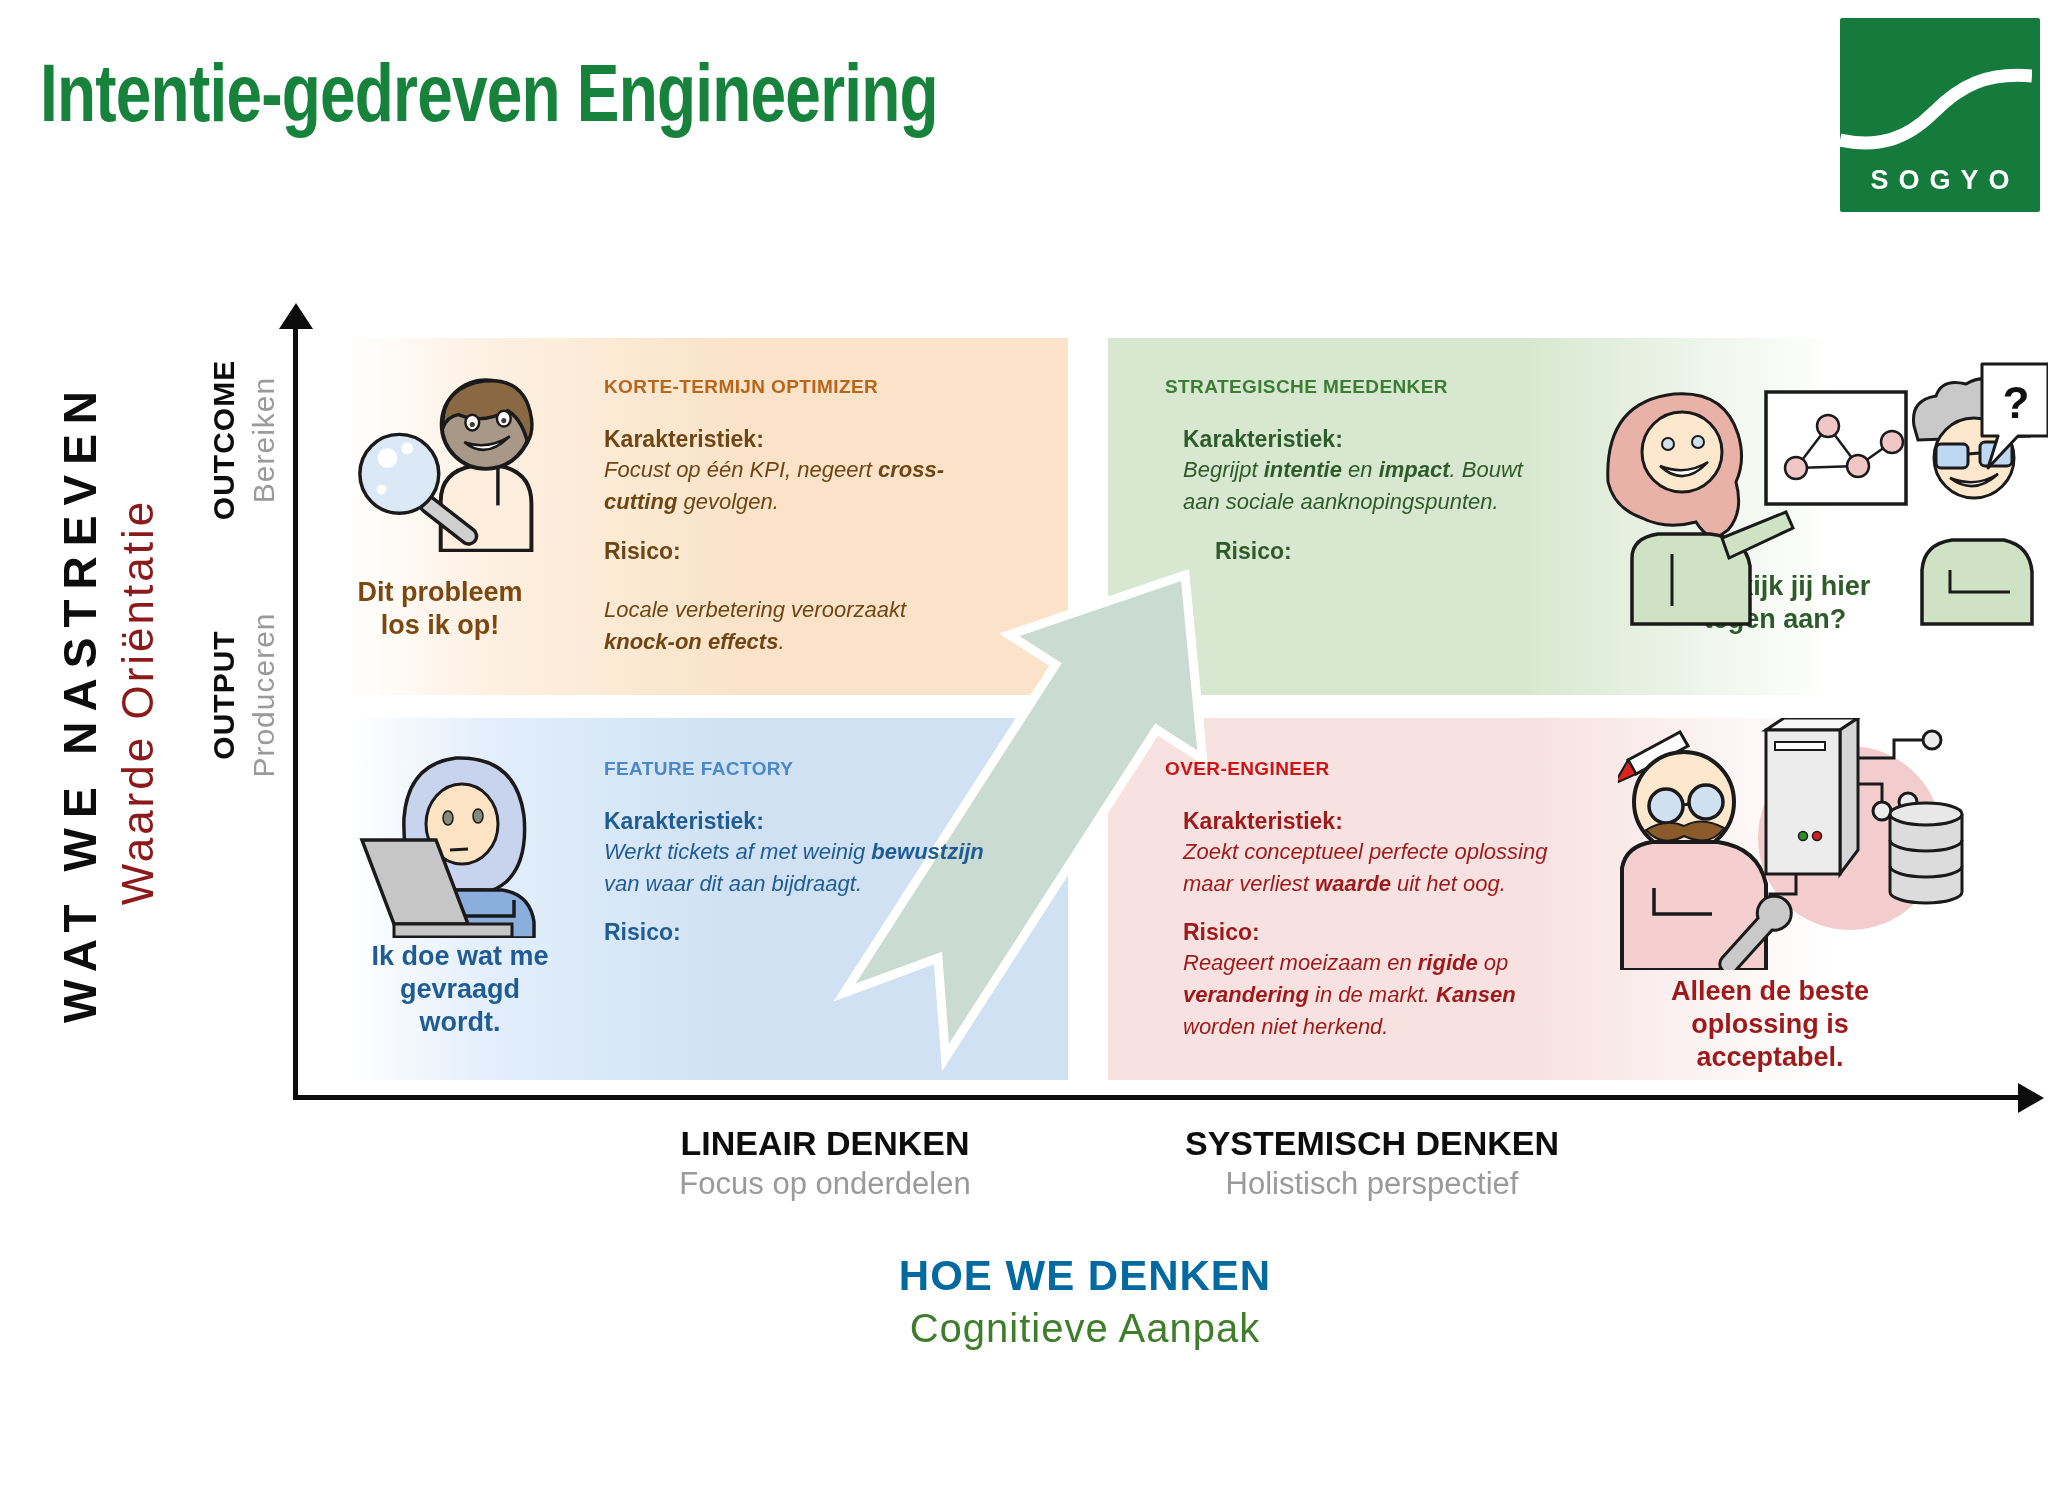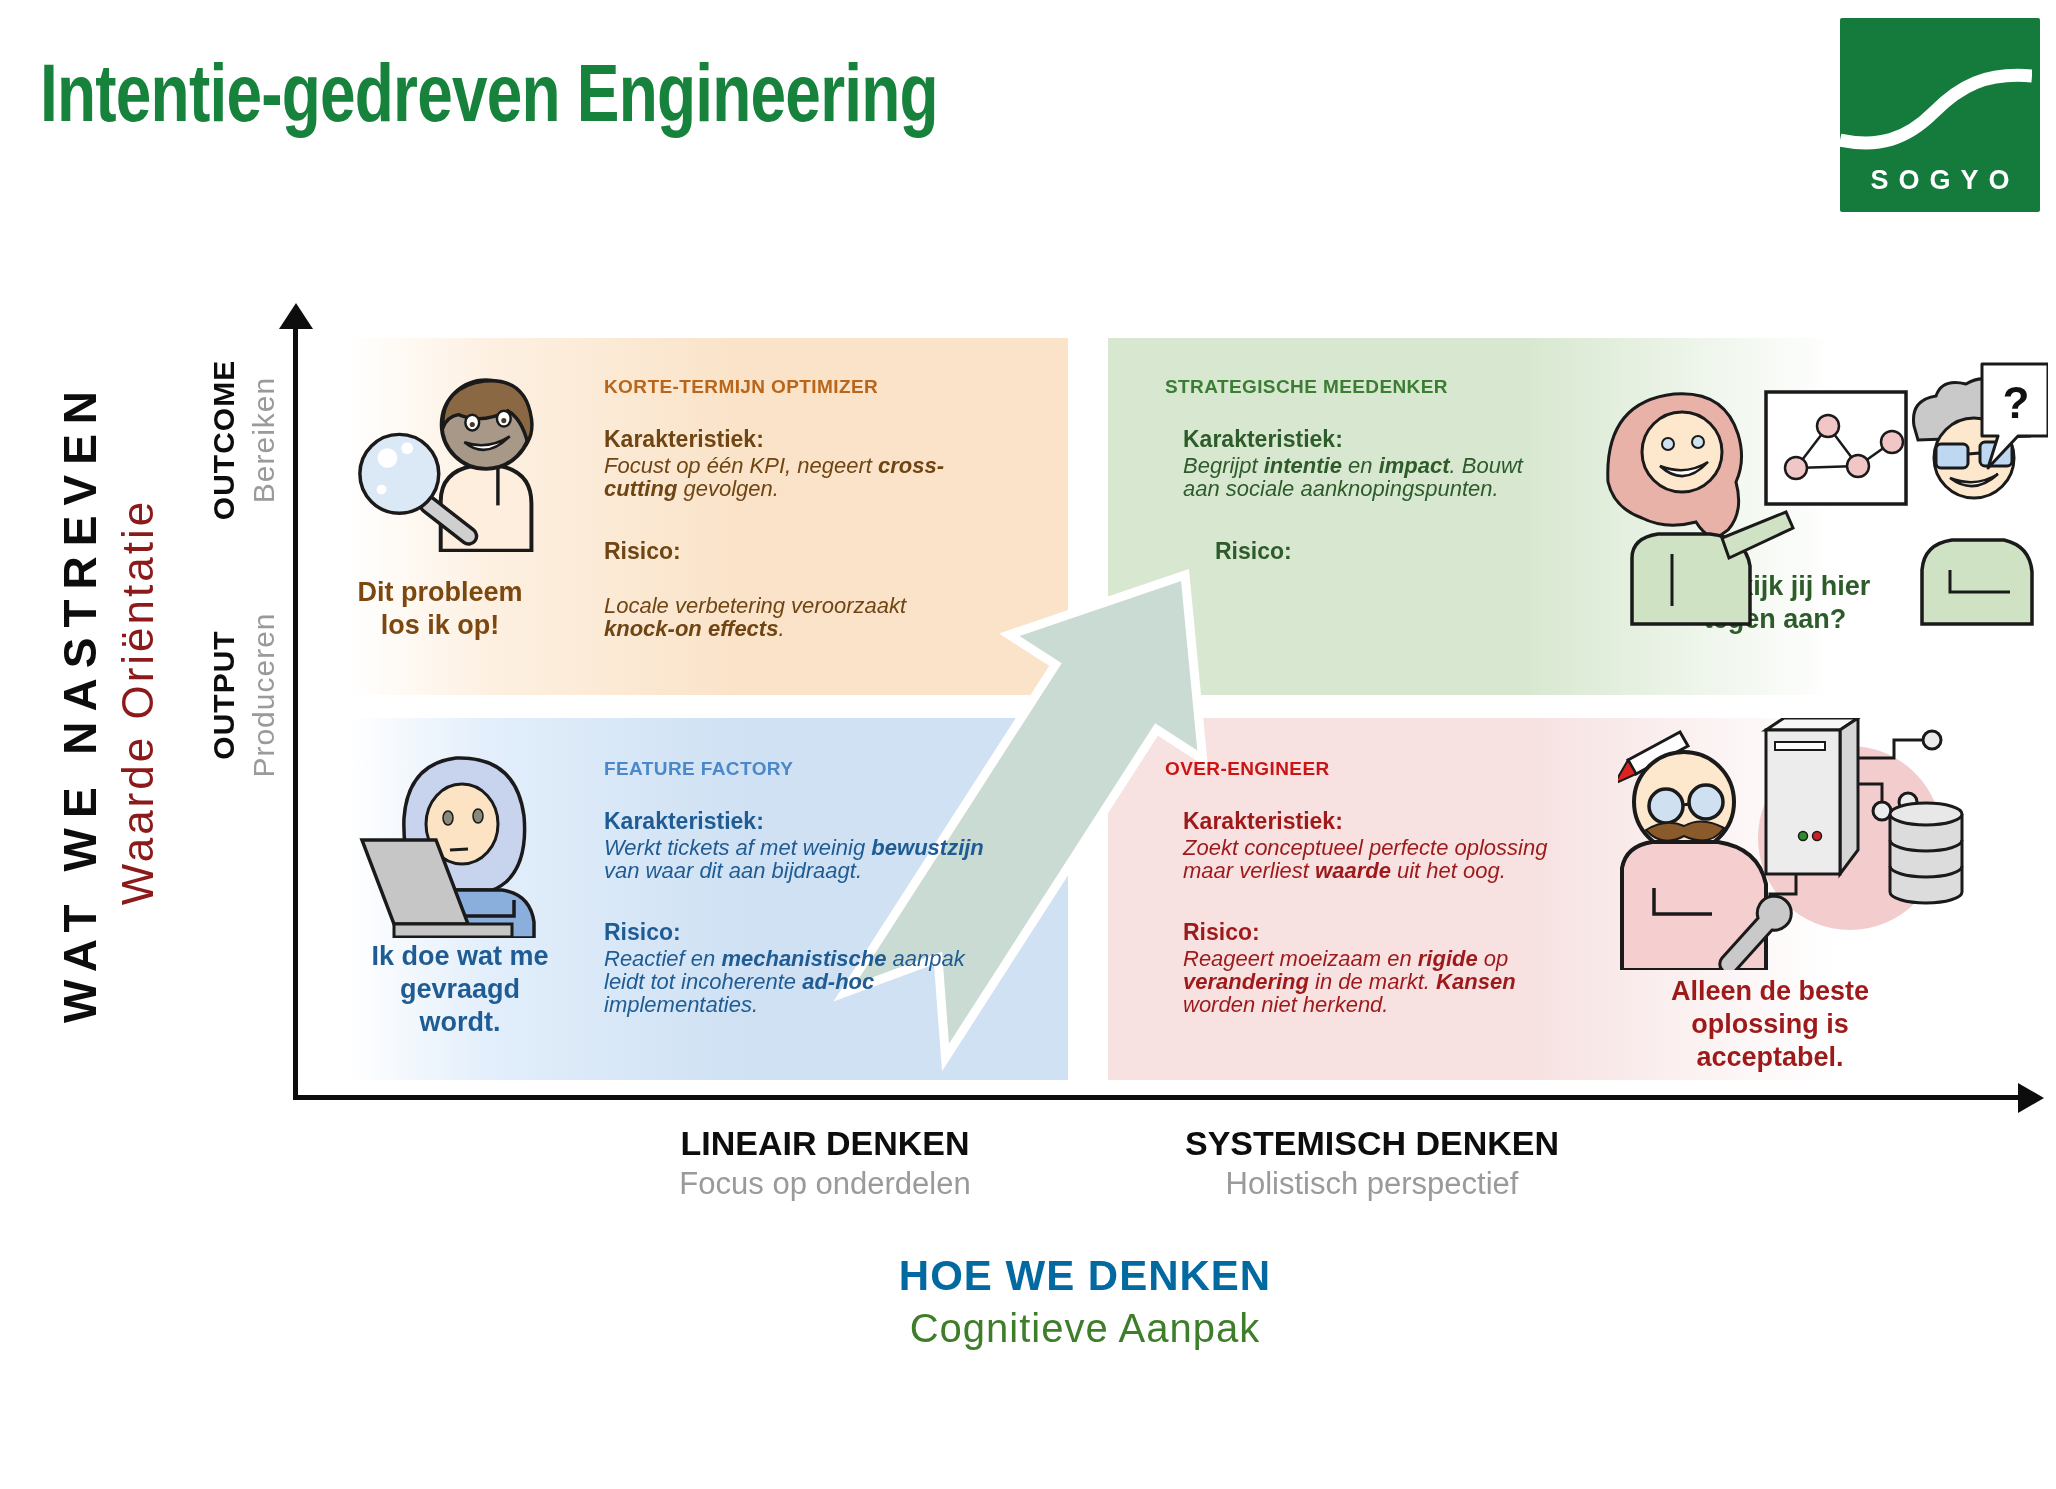--- a/index.html
+++ b/index.html
@@ -27,21 +27,21 @@
     background:linear-gradient(90deg,#ffffff 0%,#fdf0e1 20%,var(--orange-bg,#fae3c8) 55%);}
   .q-tr{left:1108px;top:338px;width:932px;height:357px;
     background:linear-gradient(90deg,var(--green-bg,#d8e8d0) 0%,var(--green-bg,#d8e8d0) 45%,#ffffff 78%);}
   .q-bl{left:348px;top:718px;width:720px;height:362px;
     background:linear-gradient(90deg,#ffffff 0%,#e2eefb 20%,var(--blue-bg,#cfe1f3) 55%);}
   .q-br{left:1108px;top:718px;width:932px;height:362px;
     background:linear-gradient(90deg,var(--red-bg,#f7e1e1) 0%,var(--red-bg,#f7e1e1) 45%,#ffffff 78%);}
   
   .q-title{position:absolute;font-size:19px;font-weight:bold;line-height:25px;letter-spacing:.4px;white-space:nowrap;z-index:4;}
   .q-label{position:absolute;font-size:23px;font-weight:bold;line-height:26px;white-space:nowrap;z-index:4;}
-  .q-body{position:absolute;font-size:22px;font-style:italic;line-height:23px;width:430px;z-index:4;}
+  .q-body{position:absolute;font-size:22px;font-style:italic;line-height:32px;width:430px;z-index:4;}
   .q-body b{font-weight:bold;}
   .q-caption{position:absolute;font-size:27px;font-weight:bold;line-height:33px;text-align:center;
     white-space:pre-line;width:300px;z-index:4;}
   .c-or-title{color:var(--orange-title,#b9651a);} .c-or{color:var(--orange-text,#6f4513);} .c-or-cap{color:var(--orange-caption,#7c480f);}
   .c-gr-title{color:var(--green-title,#3a7d33);} .c-gr{color:var(--green-text,#2d5b2a);}
   .c-bl-title{color:var(--blue-title,#4b88c8);} .c-bl{color:var(--blue-text,#1f5c94);}
   .c-rd-title{color:var(--red-title,#cc1414);} .c-rd{color:var(--red-text,#9e1a1a);}
   
   .vaxis{position:absolute;left:293px;top:326px;width:5px;height:774px;background:#0d0d0d;z-index:3;}
   .vaxis-head{position:absolute;left:279px;top:303px;width:0;height:0;z-index:3;
@@ -115,21 +115,20 @@
   <div class="q-label c-gr" style="left:1183px;top:426px;">Karakteristiek:</div>
   <div class="q-body c-gr" style="left:1183px;top:454px;">Begrijpt <b>intentie</b> en <b>impact</b>. Bouwt<br>aan sociale aanknopingspunten.</div>
   <div class="q-label c-gr" style="left:1215px;top:538px;">Risico:</div>
   <div class="q-caption c-gr" style="left:1625px;top:570px;">Hoe kijk jij hier
 tegen aan?</div>
 
   <div class="q-title c-bl-title" style="left:604px;top:756px;">FEATURE FACTORY</div>
   <div class="q-label c-bl" style="left:604px;top:808px;">Karakteristiek:</div>
   <div class="q-body c-bl" style="left:604px;top:836px;">Werkt tickets af met weinig <b>bewustzijn</b><br>van waar dit aan bijdraagt.</div>
   <div class="q-label c-bl" style="left:604px;top:919px;">Risico:</div>
-  <div class="q-body c-bl" style="left:604px;top:947px;">Reactief en <b>mechanistische</b> aanpak<br>leidt tot incoherente <b>ad-hoc</b><br>implementaties.</div>
   <div class="q-caption c-bl" style="left:310px;top:940px;">Ik doe wat me
 gevraagd
 wordt.</div>
 
   <div class="q-title c-rd-title" style="left:1165px;top:756px;">OVER-ENGINEER</div>
   <div class="q-label c-rd" style="left:1183px;top:808px;">Karakteristiek:</div>
   <div class="q-body c-rd" style="left:1183px;top:836px;">Zoekt conceptueel perfecte oplossing<br>maar verliest <b>waarde</b> uit het oog.</div>
   <div class="q-label c-rd" style="left:1183px;top:919px;">Risico:</div>
   <div class="q-body c-rd" style="left:1183px;top:947px;">Reageert moeizaam en <b>rigide</b> op<br><b>verandering</b> in de markt. <b>Kansen</b><br>worden niet herkend.</div>
   <div class="q-caption c-rd" style="left:1620px;top:975px;">Alleen de beste

